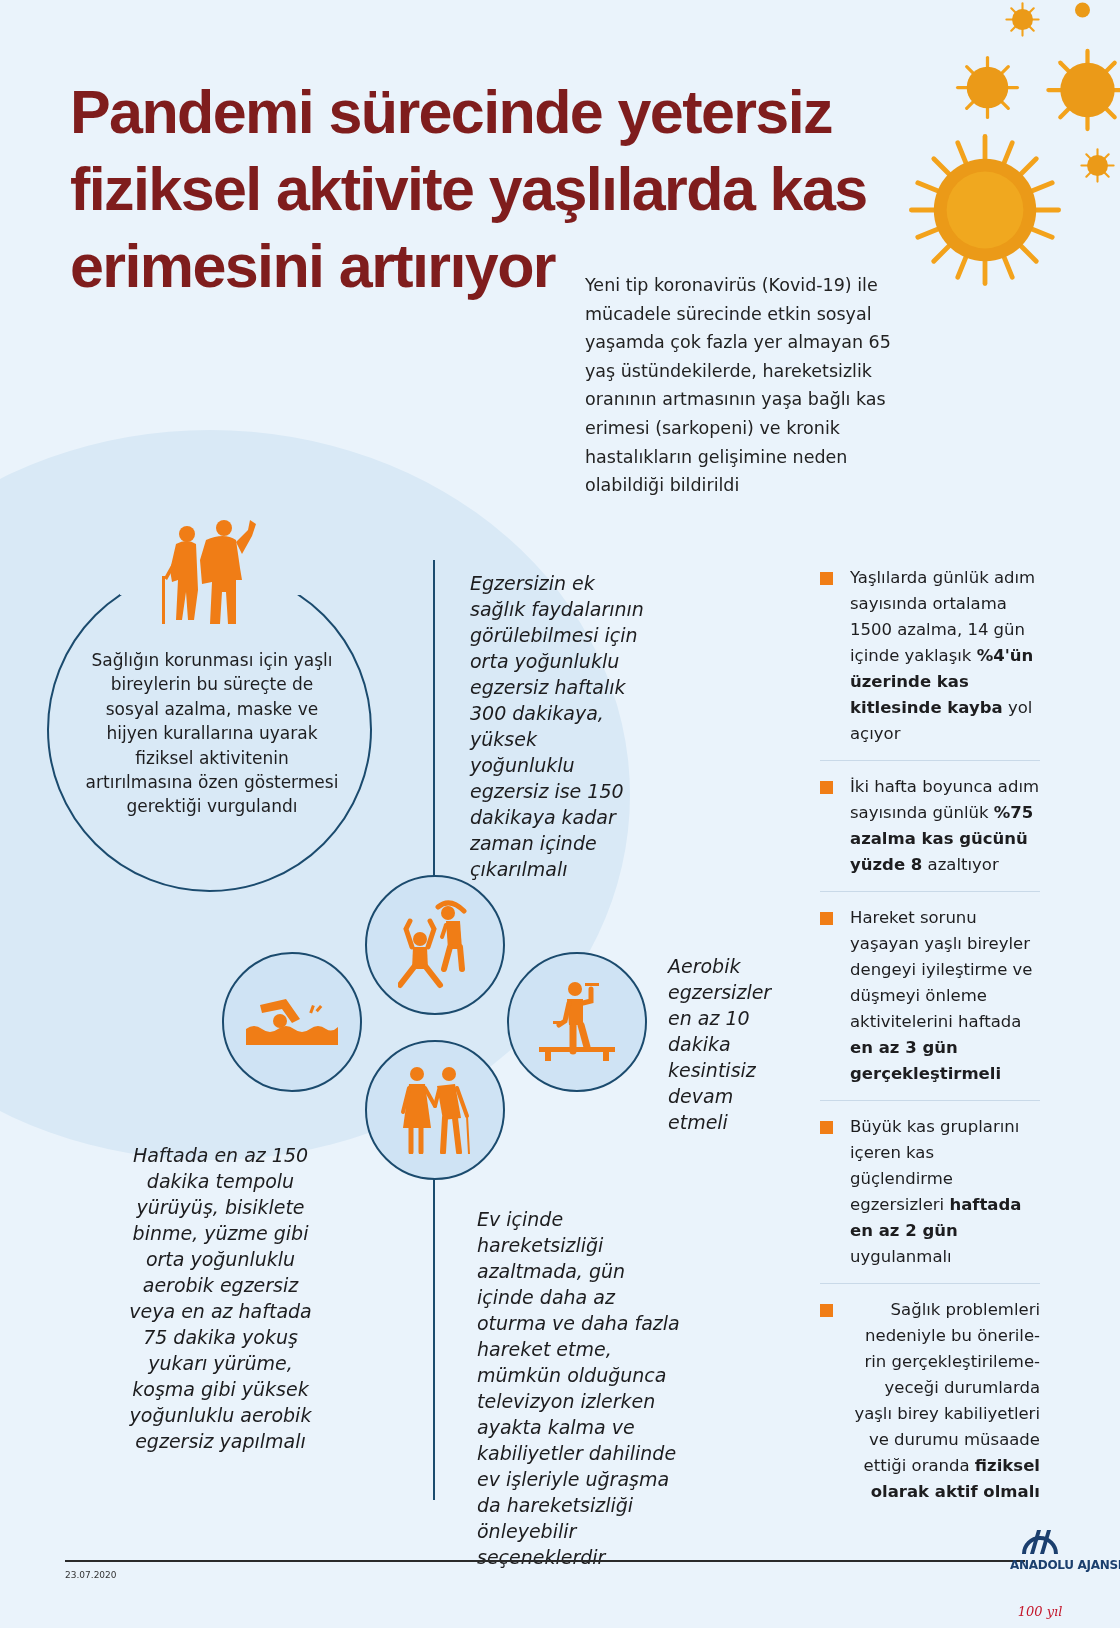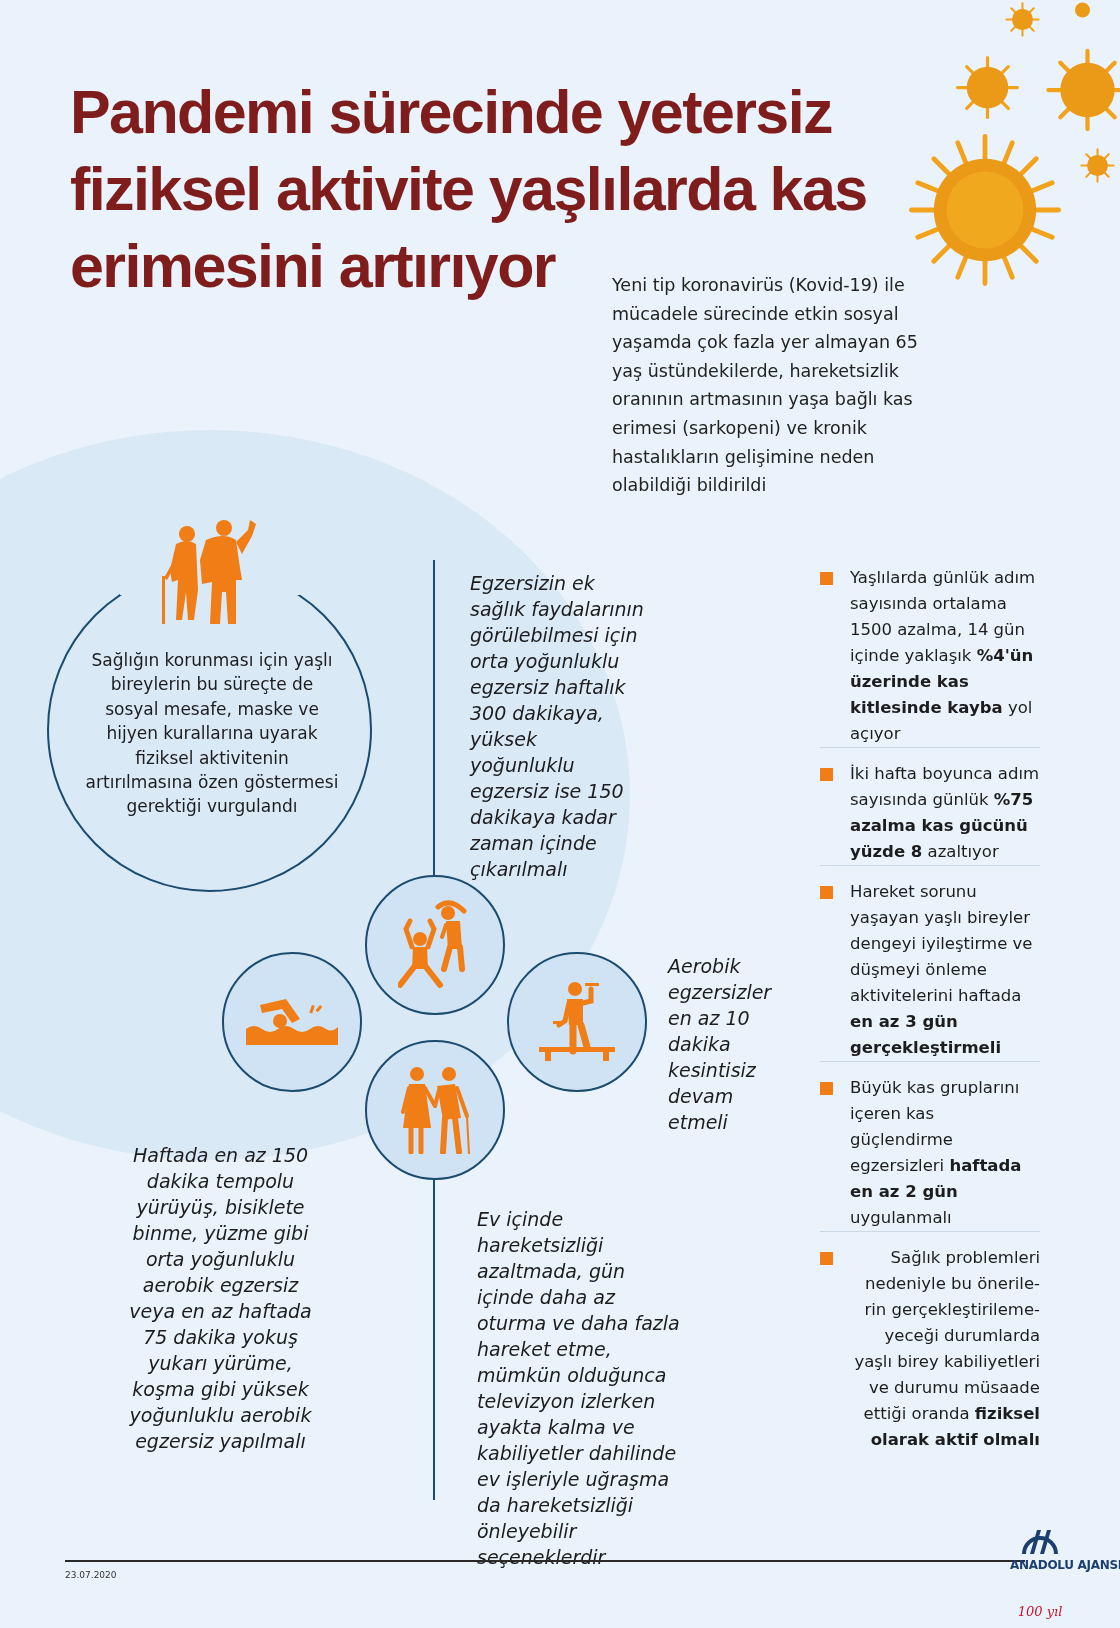--- a/index.html
+++ b/index.html
@@ -29,21 +29,20 @@
     color: #7f1d1d;
     letter-spacing: -1.6px;
   }
   .intro {
     position: absolute;
     left: 585px; top: 271px;
     width: 310px;
     font-size: 17.5px;
     line-height: 28.6px;
     color: #222;
-    margin-left: 27px;
   }
   .virus { position: absolute; }
   .circle-main {
     position: absolute;
     left: 47px; top: 567px;
     width: 325px; height: 325px;
     border-radius: 50%;
     border: 2px solid #1b4b6e;
   }
   .circle-gap {
@@ -80,21 +79,21 @@
     background: #cfe3f4;
     display: flex; align-items: center; justify-content: center;
   }
   .bullets {
     position: absolute;
     left: 820px; top: 565px;
     width: 220px;
   }
   .bullet-item {
     position: relative;
-    padding: 0 0 0 30px;
+    padding: 0 0 13px 30px;
     margin-bottom: 13px;
     font-size: 16.5px;
     line-height: 26px;
     border-bottom: 1px solid #c9d9e8;
   }
   .bullet-item:last-child { border-bottom: none; text-align: right; }
   .bullet-item .sq {
     position: absolute;
     left: 0; top: 7px;
     width: 13px; height: 13px;
@@ -199,21 +198,21 @@
   <g fill="#f07d16">
     <circle cx="25" cy="14" r="8"></circle>
     <path d="M14 24 Q25 18 34 24 L36 70 L32 100 L26 100 L24 72 L20 100 L14 100 L16 60 L10 62 L8 50 Z"></path>
     <rect x="0" y="56" width="3" height="48"></rect>
     <path d="M2 58 L12 40 L14 44 L5 60 Z"></path>
     <circle cx="62" cy="8" r="8"></circle>
     <path d="M44 20 Q62 12 74 20 L78 48 L80 60 L74 60 L74 104 L66 104 L64 72 L60 72 L58 104 L48 104 L50 62 L40 64 L38 40 Z"></path>
     <path d="M74 22 L86 10 L88 0 L94 4 L90 16 L80 34 Z"></path>
   </g>
 </svg>
-<p class="circle-text">Sağlığın korunması için yaşlı bireylerin bu süreçte de sosyal mesafe, maske ve hijyen kurallarına uyarak fiziksel aktivitenin artırılmasına özen göstermesi gerektiği vurgulandı</p>
+<p class="circle-text">Sağlığın korunması için yaşlı bireylerin bu süreçte de sosyal azalma, maske ve hijyen kurallarına uyarak fiziksel aktivitenin artırılmasına özen göstermesi gerektiği vurgulandı</p>
 
 <div class="vline" style="left:433px;top:560px;height:318px"></div>
 <div class="vline" style="left:433px;top:1155px;height:345px"></div>
 
 <p class="col-text" style="left:470px;top:570px;width:175px">Egzersizin ek sağlık faydalarının görülebilmesi için orta yoğunluklu egzersiz haftalık 300 dakikaya, yüksek yoğunluklu egzersiz ise 150 dakikaya kadar zaman içinde çıkarılmalı</p>
 
 <div class="ic-circle" style="left:365px;top:875px">
   <svg width="74" height="92" viewBox="0 0 74 92">
     <g fill="#f07d16" stroke="#f07d16" stroke-linecap="round">
       <circle cx="22" cy="40" r="7" stroke="none"></circle>

